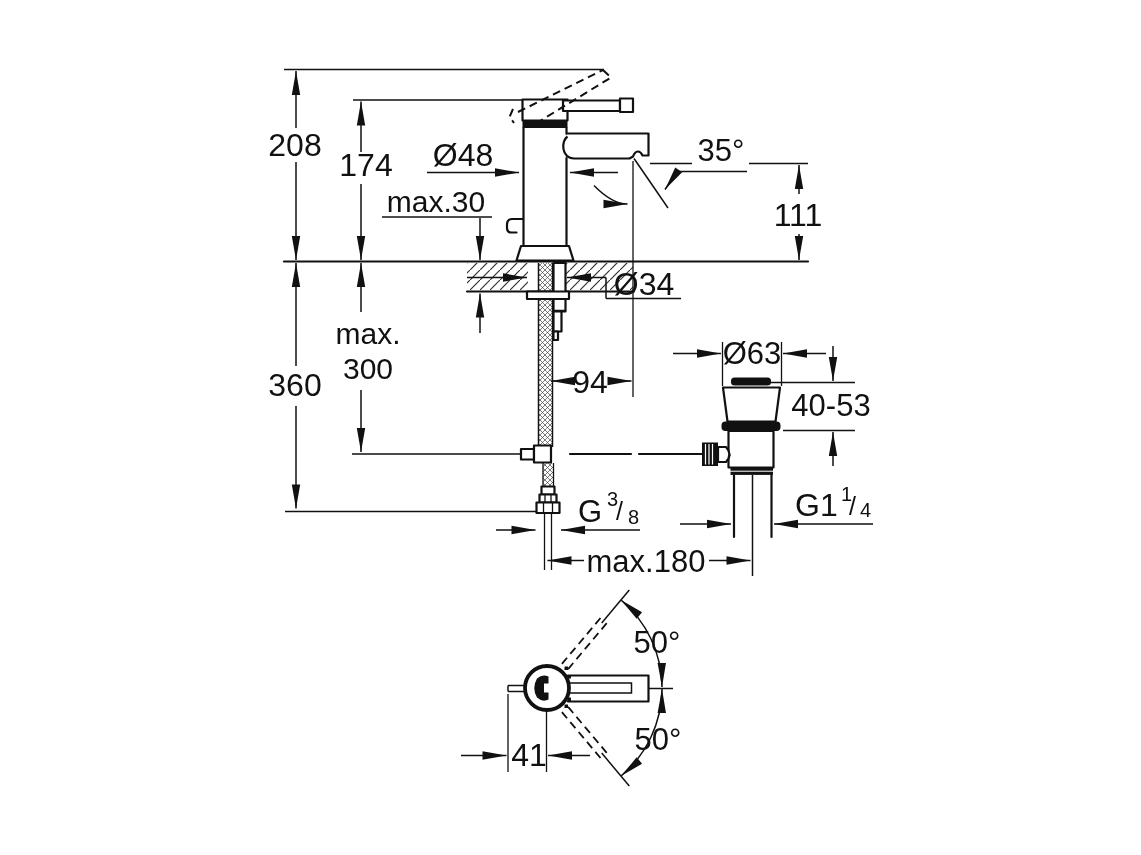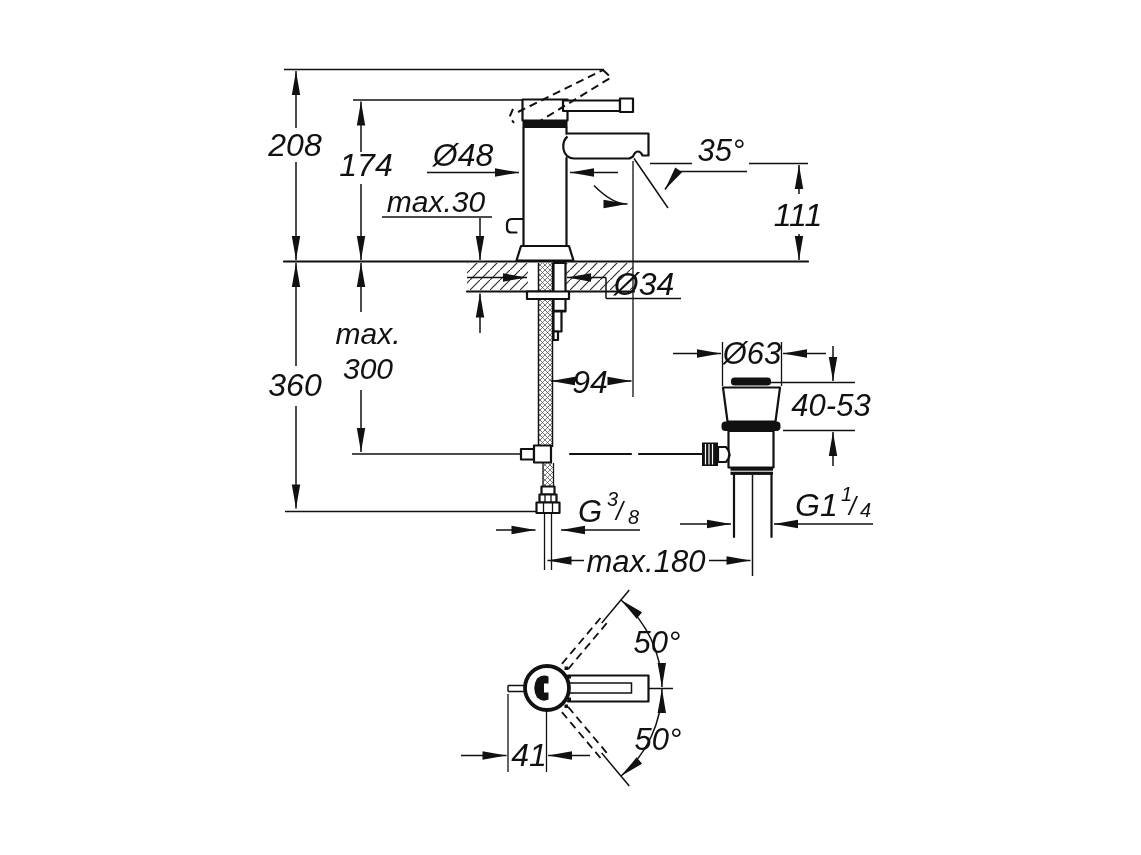--- a/index.html
+++ b/index.html
@@ -1,16 +1,16 @@
 <!DOCTYPE html>
 <html><head>
 <meta charset="utf-8">
 <style>
   html,body{margin:0;padding:0;background:#fff;}
-  .stage{width:1141px;height:855px;position:relative;background:#ffffff;overflow:hidden;font-style:italic;}
+  .stage{width:1141px;height:855px;position:relative;background:#ffffff;overflow:hidden;}
   svg{display:block;}
   text{font-family:"Liberation Sans","DejaVu Sans",sans-serif;fill:#111;}
   .t32{font-size:32px;}
   .t31{font-size:31px;}
   .t30{font-size:30px;}
   .t20{font-size:20px;}
   .t25{font-size:25px;}
   .mid{text-anchor:middle;}
   .obj{stroke:#111;fill:none;stroke-width:2.2;stroke-linecap:round;stroke-linejoin:round;}
   .objf{stroke:#111;fill:#fff;stroke-width:2.2;stroke-linejoin:round;}

